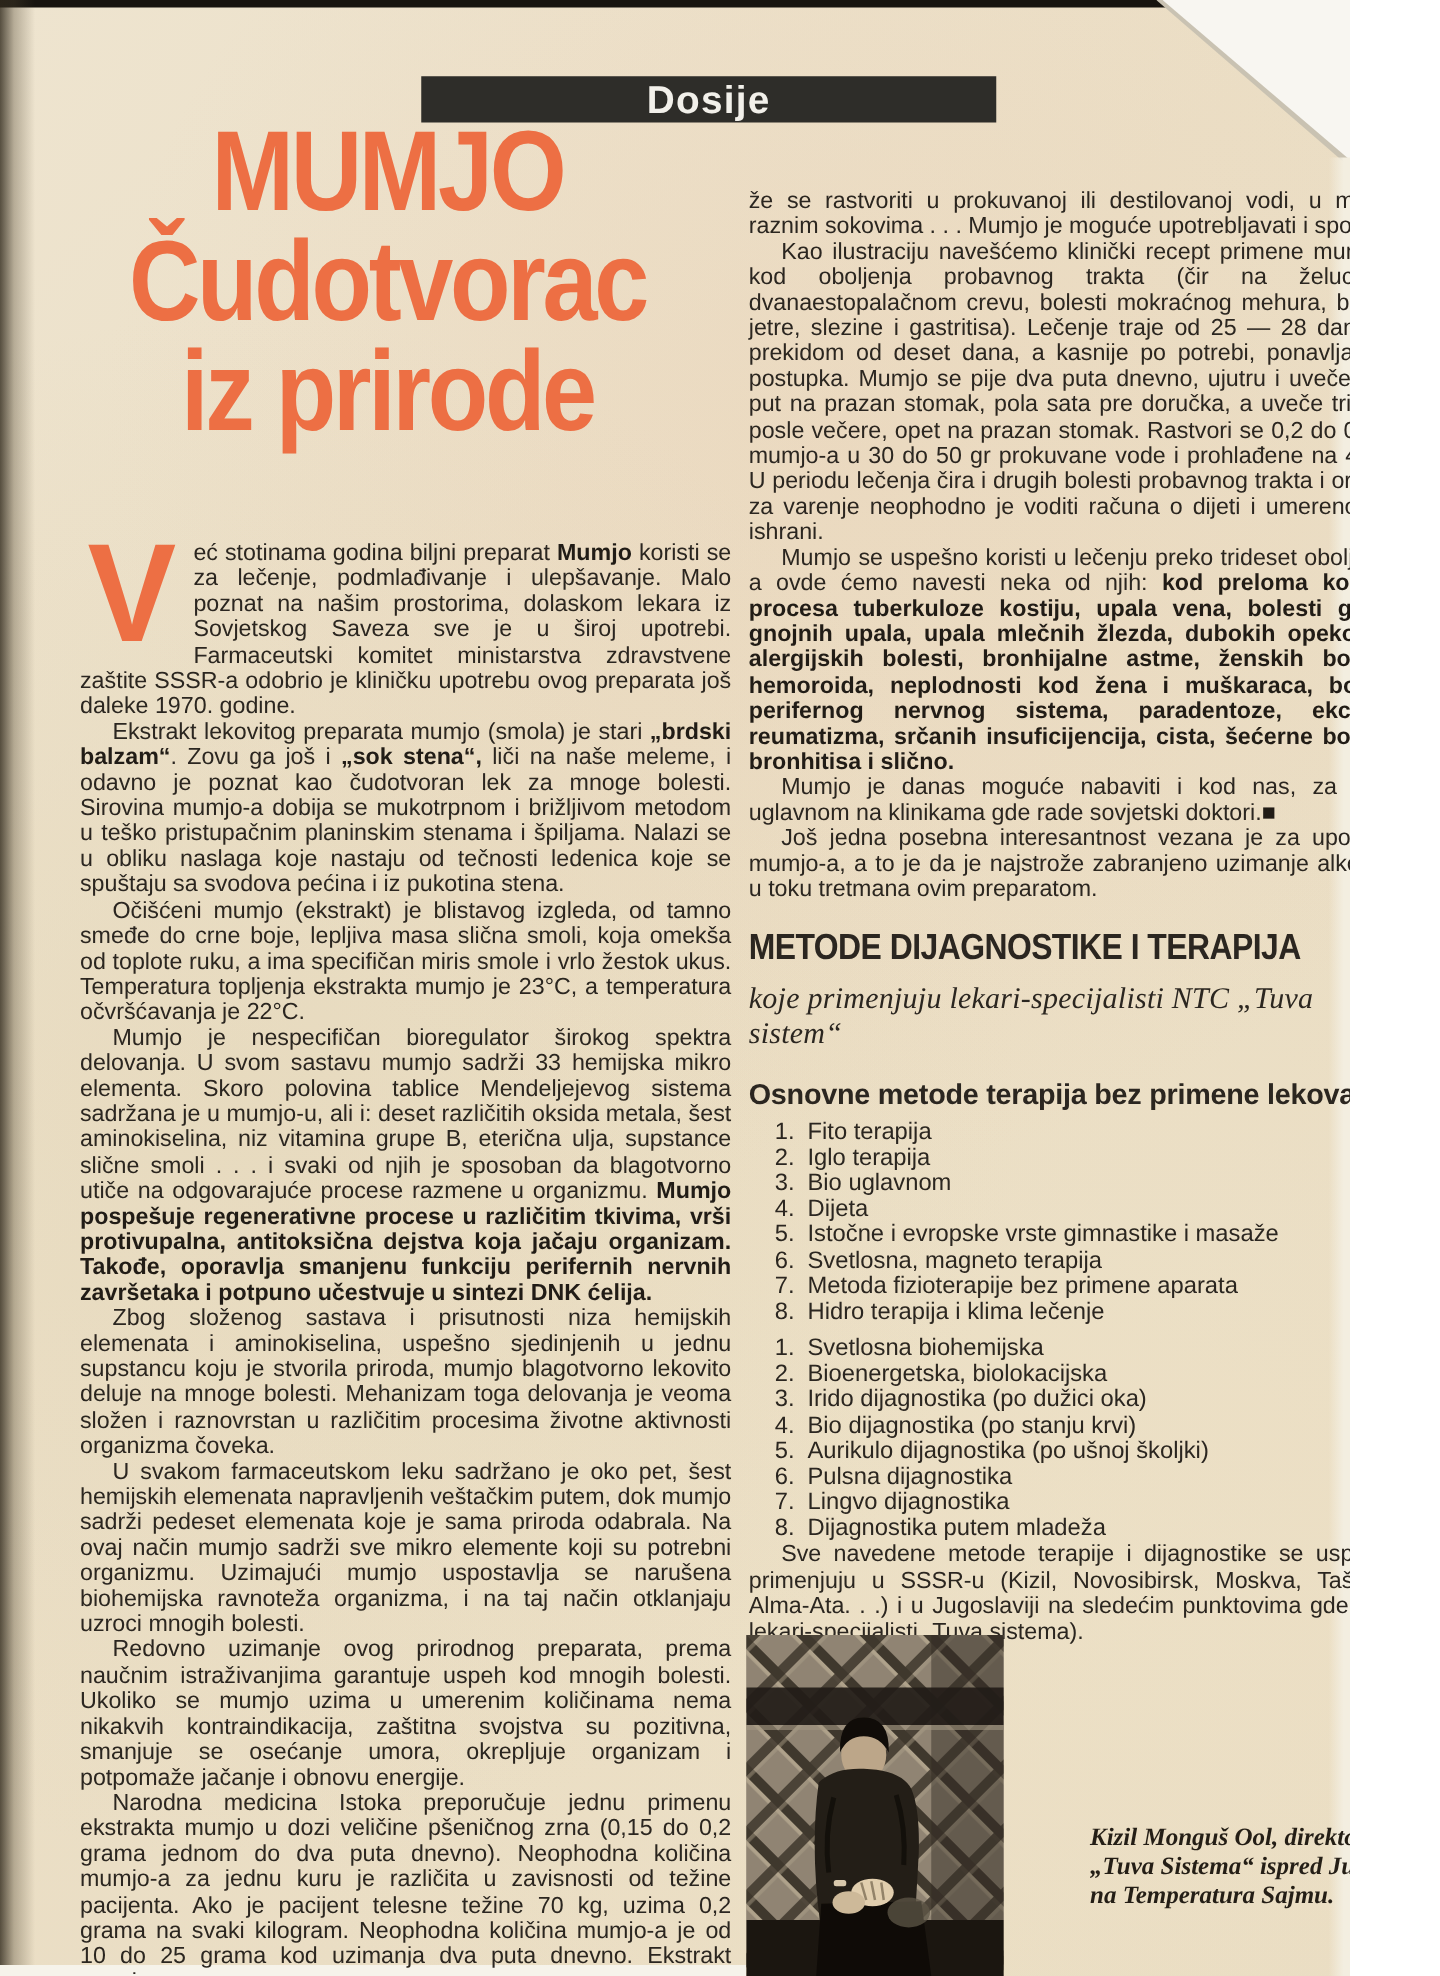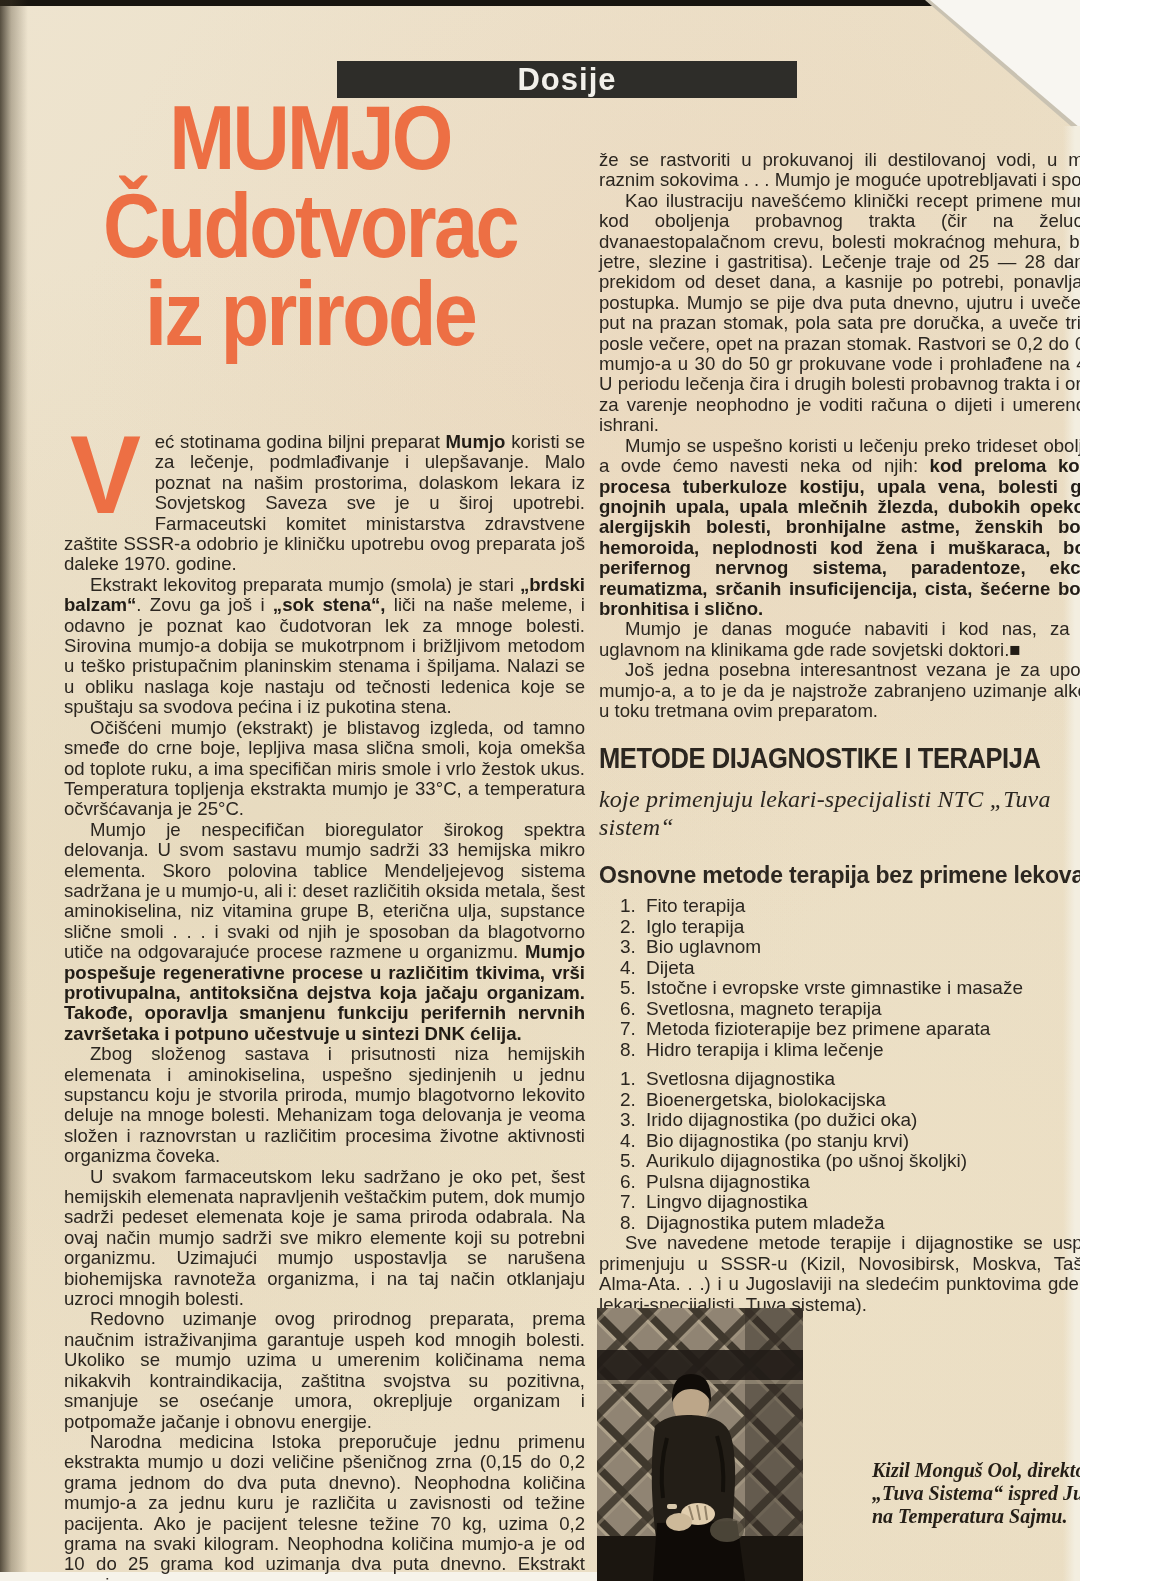--- a/index.html
+++ b/index.html
@@ -73,21 +73,21 @@
 
   <div class="title">
     <div>MUMJO</div>
     <div>Čudotvorac</div>
     <div>iz prirode</div>
   </div>
 
   <div class="col col-left">
     <p><span class="dropcap">V</span><span><span>eć stotinama godina biljni preparat </span><b>Mumjo</b><span> koristi se za lečenje, podmlađivanje i ulepšavanje. Malo poznat na našim prostorima, dolaskom lekara iz Sovjetskog Saveza sve je u široj upotrebi. Farmaceutski komitet ministarstva zdravstvene zaštite SSSR-a odobrio je kliničku upotrebu ovog preparata još daleke 1970. godine.</span></span></p>
     <p class="ind"><span>Ekstrakt lekovitog preparata mumjo (smola) je stari </span><b>„brdski balzam“</b><span>. Zovu ga još i </span><b>„sok stena“,</b><span> liči na naše meleme, i odavno je poznat kao čudotvoran lek za mnoge bolesti. Sirovina mumjo-a dobija se mukotrpnom i brižljivom metodom u teško pristupačnim planinskim stenama i špiljama. Nalazi se u obliku naslaga koje nastaju od tečnosti ledenica koje se spuštaju sa svodova pećina i iz pukotina stena.</span></p>
-    <p class="ind"><span>Očišćeni mumjo (ekstrakt) je blistavog izgleda, od tamno smeđe do crne boje, lepljiva masa slična smoli, koja omekša od toplote ruku, a ima specifičan miris smole i vrlo žestok ukus. Temperatura topljenja ekstrakta mumjo je 33°C, a temperatura očvršćavanja je 25°C.</span></p>
+    <p class="ind"><span>Očišćeni mumjo (ekstrakt) je blistavog izgleda, od tamno smeđe do crne boje, lepljiva masa slična smoli, koja omekša od toplote ruku, a ima specifičan miris smole i vrlo žestok ukus. Temperatura topljenja ekstrakta mumjo je 23°C, a temperatura očvršćavanja je 22°C.</span></p>
     <p class="ind"><span>Mumjo je nespecifičan bioregulator širokog spektra delovanja. U svom sastavu mumjo sadrži 33 hemijska mikro elementa. Skoro polovina tablice Mendeljejevog sistema sadržana je u mumjo-u, ali i: deset različitih oksida metala, šest aminokiselina, niz vitamina grupe B, eterična ulja, supstance slične smoli . . . i svaki od njih je sposoban da blagotvorno utiče na odgovarajuće procese razmene u organizmu. </span><b>Mumjo pospešuje regenerativne procese u različitim tkivima, vrši protivupalna, antitoksična dejstva koja jačaju organizam. Takođe, oporavlja smanjenu funkciju perifernih nervnih završetaka i potpuno učestvuje u sintezi DNK ćelija.</b></p>
     <p class="ind"><span>Zbog složenog sastava i prisutnosti niza hemijskih elemenata i aminokiselina, uspešno sjedinjenih u jednu supstancu koju je stvorila priroda, mumjo blagotvorno lekovito deluje na mnoge bolesti. Mehanizam toga delovanja je veoma složen i raznovrstan u različitim procesima životne aktivnosti organizma čoveka.</span></p>
     <p class="ind"><span>U svakom farmaceutskom leku sadržano je oko pet, šest hemijskih elemenata napravljenih veštačkim putem, dok mumjo sadrži pedeset elemenata koje je sama priroda odabrala. Na ovaj način mumjo sadrži sve mikro elemente koji su potrebni organizmu. Uzimajući mumjo uspostavlja se narušena biohemijska ravnoteža organizma, i na taj način otklanjaju uzroci mnogih bolesti.</span></p>
     <p class="ind"><span>Redovno uzimanje ovog prirodnog preparata, prema naučnim istraživanjima garantuje uspeh kod mnogih bolesti. Ukoliko se mumjo uzima u umerenim količinama nema nikakvih kontraindikacija, zaštitna svojstva su pozitivna, smanjuje se osećanje umora, okrepljuje organizam i potpomaže jačanje i obnovu energije.</span></p>
     <p class="ind"><span>Narodna medicina Istoka preporučuje jednu primenu ekstrakta mumjo u dozi veličine pšeničnog zrna (0,15 do 0,2 grama jednom do dva puta dnevno). Neophodna količina mumjo-a za jednu kuru je različita u zavisnosti od težine pacijenta. Ako je pacijent telesne težine 70 kg, uzima 0,2 grama na svaki kilogram. Neophodna količina mumjo-a je od 10 do 25 grama kod uzimanja dva puta dnevno. Ekstrakt mumjo-a mo-</span></p>
   </div>
 
   <div class="col col-right">
     <p><span>že se rastvoriti u prokuvanoj ili destilovanoj vodi, u mleku, raznim sokovima . . . Mumjo je moguće upotrebljavati i spolja.</span></p>
     <p class="ind"><span>Kao ilustraciju navešćemo klinički recept primene mumjo-a kod oboljenja probavnog trakta (čir na želucu i dvanaestopalačnom crevu, bolesti mokraćnog mehura, bolesti jetre, slezine i gastritisa). Lečenje traje od 25 — 28 dana sa prekidom od deset dana, a kasnije po potrebi, ponavljanjem postupka. Mumjo se pije dva puta dnevno, ujutru i uveče: prvi put na prazan stomak, pola sata pre doručka, a uveče tri sata posle večere, opet na prazan stomak. Rastvori se 0,2 do 0,5 gr mumjo-a u 30 do 50 gr prokuvane vode i prohlađene na 40°C. U periodu lečenja čira i drugih bolesti probavnog trakta i organa za varenje neophodno je voditi računa o dijeti i umerenosti u ishrani.</span></p>
@@ -104,21 +104,21 @@
         <li>Iglo terapija</li>
         <li>Bio uglavnom</li>
         <li>Dijeta</li>
         <li>Istočne i evropske vrste gimnastike i masaže</li>
         <li>Svetlosna, magneto terapija</li>
         <li>Metoda fizioterapije bez primene aparata</li>
         <li>Hidro terapija i klima lečenje</li>
       </ol>
 
     <ol class="num-list">
-        <li>Svetlosna dijagnostika</li>
+        <li>Svetlosna biohemijska</li>
         <li>Bioenergetska, biolokacijska</li>
         <li>Irido dijagnostika (po dužici oka)</li>
         <li>Bio dijagnostika (po stanju krvi)</li>
         <li>Aurikulo dijagnostika (po ušnoj školjki)</li>
         <li>Pulsna dijagnostika</li>
         <li>Lingvo dijagnostika</li>
         <li>Dijagnostika putem mladeža</li>
       </ol>
 
     <p class="ind closing"><span>Sve navedene metode terapije i dijagnostike se uspešno primenjuju u SSSR-u (Kizil, Novosibirsk, Moskva, Taškent, Alma-Ata. . .) i u Jugoslaviji na sledećim punktovima gde rade lekari-specijalisti „Tuva sistema).</span></p>

